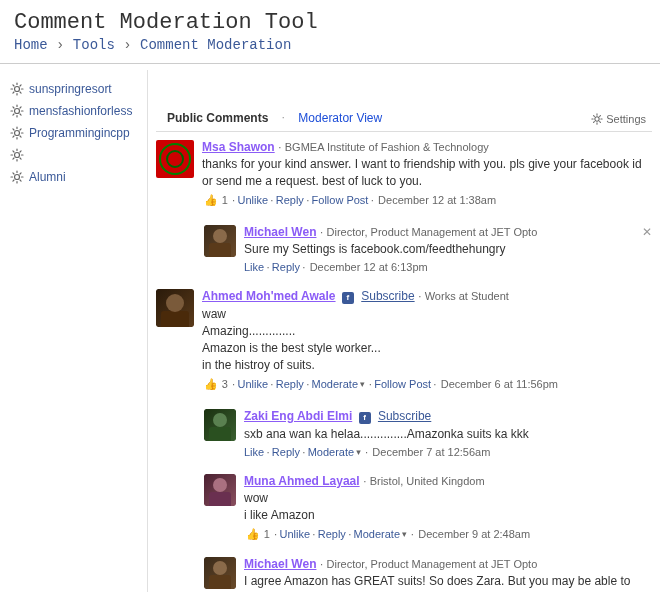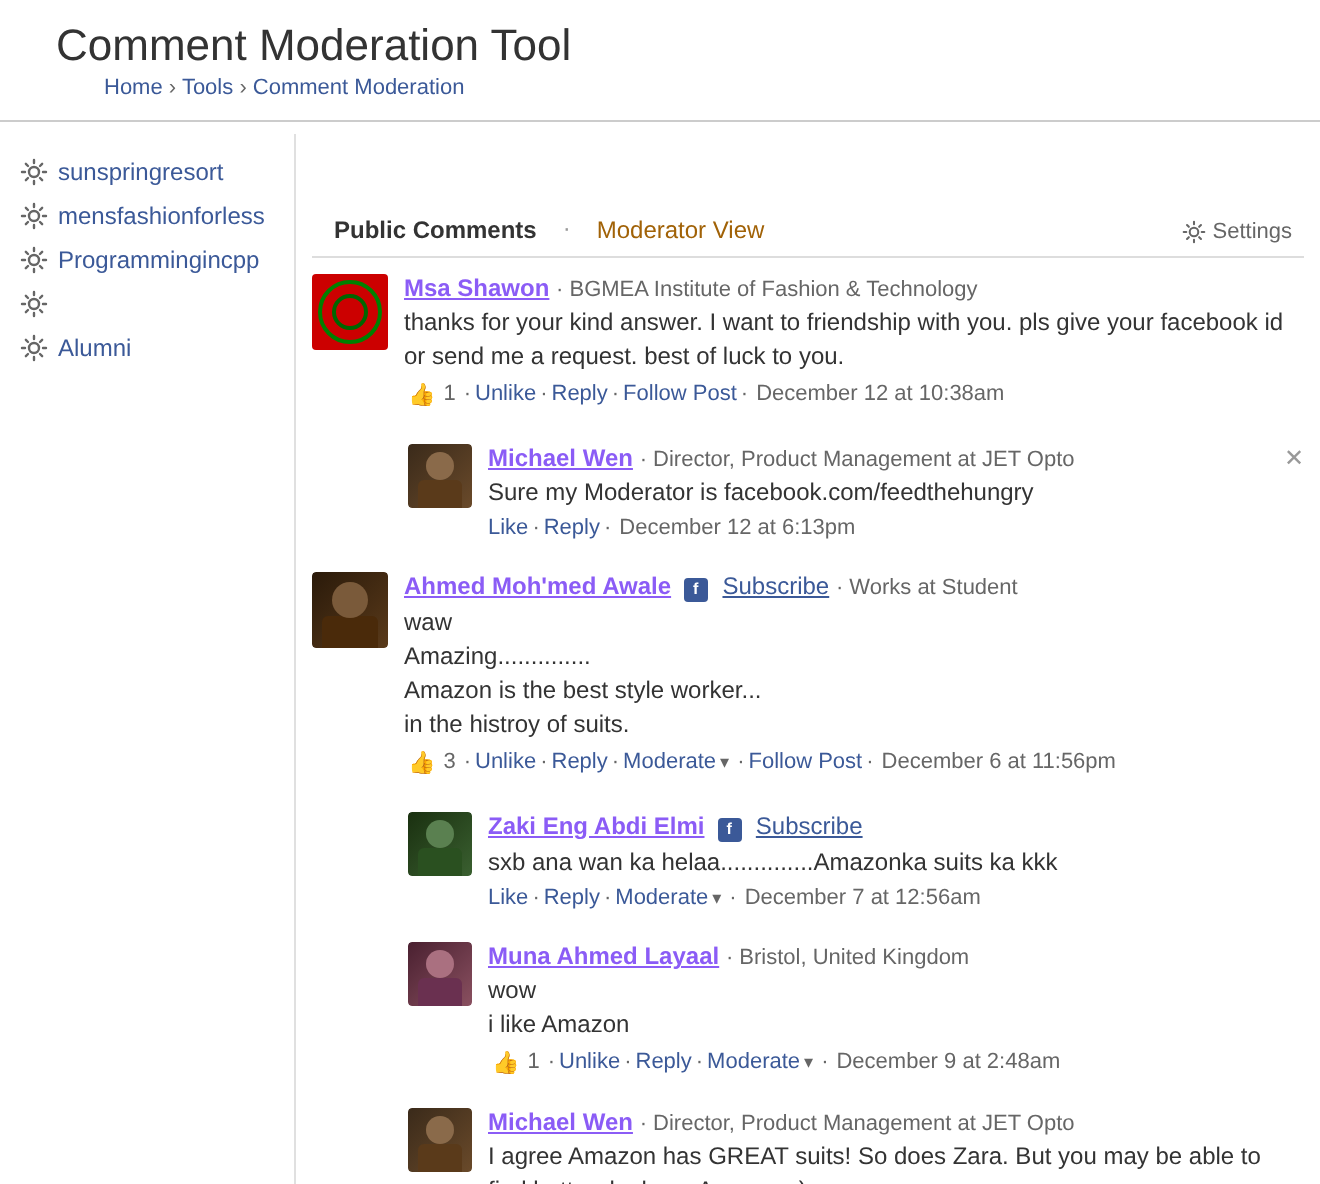--- a/index.html
+++ b/index.html
@@ -1,21 +1,21 @@
 <!DOCTYPE html>
 <html><head>
   <meta charset="utf-8">
   <style>
     * { box-sizing: border-box; margin: 0; padding: 0; }
     body { font-family: Arial, Helvetica, sans-serif; font-size: 12px; background: #fff; color: #333; }
 
     
-    .page-header { padding: 10px 14px 4px 28px; }
+    .page-header { padding: 10px 14px 4px 14px; font-family: Liberation Mono, monospace; }
     .page-title { font-size: 22px; font-weight: normal; color: #333; }
-    .breadcrumb { font-size: 11px; color: #666; margin-top: 2px; margin-left: 24px; }
+    .breadcrumb { font-size: 14px; color: #666; margin-top: 2px; }
     .breadcrumb a { color: #3b5998; text-decoration: none; }
     .breadcrumb span { color: #666; }
 
     .divider-line { border: none; border-top: 1px solid #ccc; margin: 6px 0; }
 
     
     .main-layout { display: flex; min-height: 500px; }
 
     
     .sidebar { width: 148px; min-width: 148px; padding: 8px 0; border-right: 1px solid #e0e0e0; }
@@ -24,21 +24,21 @@
     .sidebar-icon svg { width: 14px; height: 14px; }
 
     
     .content-area { flex: 1; padding: 0 8px 8px 8px; overflow: hidden; }
 
     
     .tab-bar { display: flex; justify-content: space-between; align-items: center; border-bottom: 1px solid #ddd; padding: 4px 0 0 0; margin-bottom: 8px; margin-top: 32px; }
     .tab-links { display: flex; gap: 0; }
     .tab-link { font-size: 12px; padding: 4px 10px; text-decoration: none; color: #666; border: 1px solid transparent; }
     .tab-link.active { color: #333; font-weight: bold; border-bottom: 2px solid #fff; background: #fff; }
-    .tab-link.moderator { color: #a16207; text-decoration: none; }
+    .tab-link.moderator { color: #1d4ed8; text-decoration: none; }
     .settings-link { font-size: 11px; color: #666; display: flex; align-items: center; gap: 3px; cursor: pointer; padding-right: 6px; }
 
     
     .comments-list { padding: 0; }
 
     .comment-item { display: flex; gap: 8px; margin-bottom: 10px; padding-bottom: 8px; }
     .comment-item.nested { margin-left: 48px; margin-bottom: 8px; }
 
     .avatar { width: 38px; height: 38px; flex-shrink: 0; border-radius: 2px; overflow: hidden; position: relative; }
     .avatar.small { width: 32px; height: 32px; }
@@ -159,39 +159,39 @@
           <div class="comment-actions">
             <span class="like-icon">👍</span>
             <span class="like-count">1</span>
             <span class="separator"> · </span>
             <a href="#">Unlike</a>
             <span class="separator"> · </span>
             <a href="#">Reply</a>
             <span class="separator"> · </span>
             <a href="#">Follow Post</a>
             <span class="separator"> · </span>
-            <span class="comment-meta">December 12 at 10:38am</span>
+            <span class="comment-meta">December 12 at 1:38am</span>
           </div>
         </div>
       </div>
 
       <div class="comment-item nested">
         <div class="avatar small" style="width:32px;height:32px;border-radius:2px;overflow:hidden;">
           <div style="width:32px;height:32px;background:linear-gradient(135deg,#3a2a1a,#6a4a2a);border-radius:2px;position:relative;">
             <div style="position:absolute;bottom:0;left:50%;transform:translateX(-50%);width:22px;height:14px;background:#5a3a1a;border-radius:3px 3px 0 0;"></div>
             <div style="position:absolute;top:4px;left:50%;transform:translateX(-50%);width:14px;height:14px;background:#8a6a4a;border-radius:50%;"></div>
           </div>
         </div>
         <div class="comment-body">
           <div class="comment-header">
             <span class="delete-btn">✕</span>
             <a class="comment-author" href="#">Michael Wen</a>
             <span class="comment-meta"> · Director, Product Management at JET Opto</span>
           </div>
-          <div class="comment-text">Sure my Moderator is facebook.com/feedthehungry</div>
+          <div class="comment-text">Sure my Settings is facebook.com/feedthehungry</div>
           <div class="comment-actions">
             <a href="#">Like</a>
             <span class="separator"> · </span>
             <a href="#">Reply</a>
             <span class="separator"> · </span>
             <span class="comment-meta">December 12 at 6:13pm</span>
           </div>
         </div>
       </div>
 

